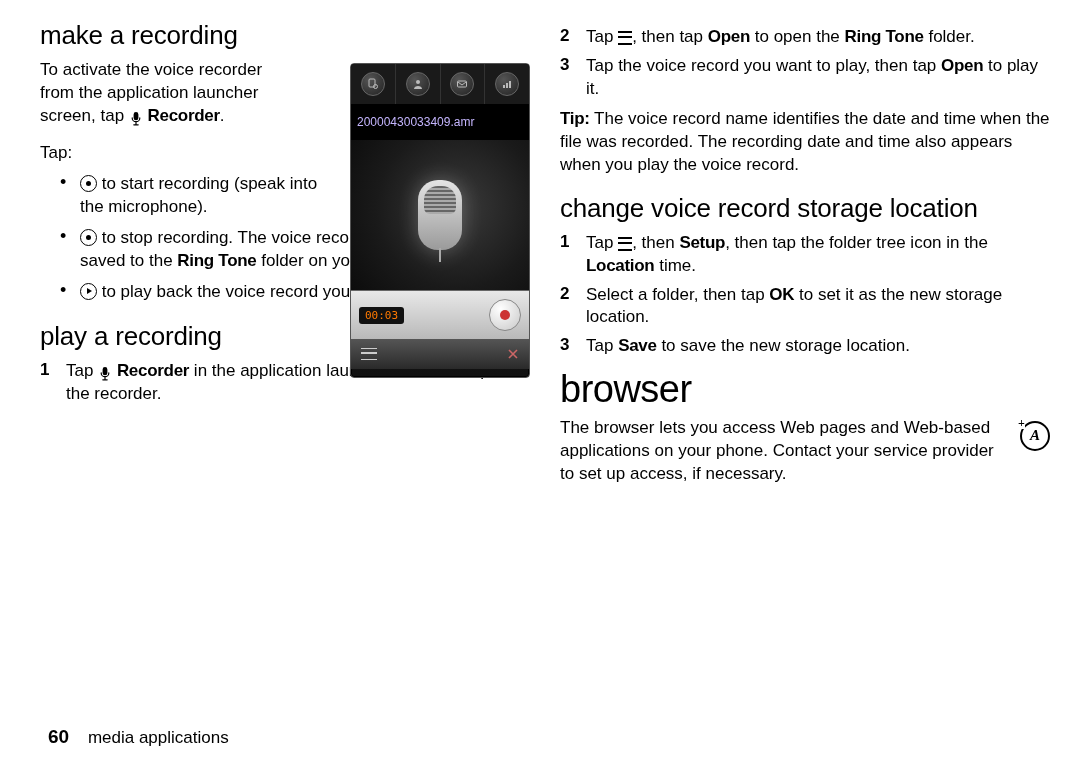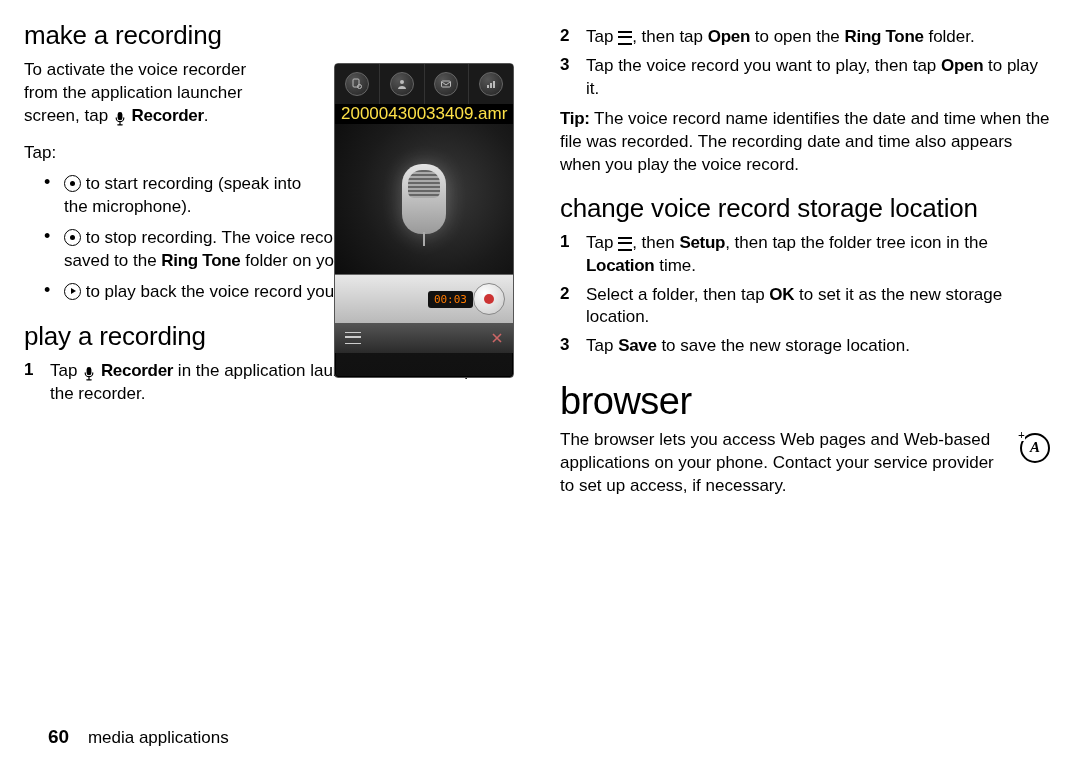--- a/index.html
+++ b/index.html
@@ -1,18 +1,18 @@
 <!DOCTYPE html>
 <html><head>
 <meta charset="utf-8">
 <style>
 html,body{margin:0;padding:0;background:#fff;color:#000;font-family:Arial,Helvetica,sans-serif}
 .page{width:1080px;height:764px;position:relative;box-sizing:border-box}
 .col{position:absolute;top:20px;bottom:60px;width:490px}
-.col-left{left:24px}
+.col-left{left:40px}
 .col-right{left:560px}
 h1{font-weight:300;font-size:38px;margin:0 0 6px 0;letter-spacing:-.5px}
 h2.sec{font-weight:400;font-size:26px;margin:0 0 8px 0;letter-spacing:-.2px}
 p,li{font-size:17px;line-height:1.35}
 .bold{font-family:Arial,Helvetica,sans-serif;font-weight:700;letter-spacing:-.3px}
 .num-step{display:flex;margin:6px 0}
 .num-step .num{font-weight:700;width:26px;flex:none;font-size:17px}
 .num-step .txt{flex:1;font-size:17px;line-height:1.34}
 ul.bul{list-style:none;padding:0;margin:6px 0 0 18px}
 ul.bul>li{position:relative;padding-left:22px;margin:8px 0}
@@ -30,26 +30,26 @@
 .ico-mic{display:inline-block;width:14px;height:15px;position:relative;top:2px}
 .ico-mic svg{display:block}
 .ico-acc{display:inline-block;width:26px;height:26px;border:2px solid #000;border-radius:50%;font-weight:700;font-family:Georgia,serif;font-style:italic;text-align:center;line-height:24px;font-size:15px;position:relative}
 .ico-acc::after{content:"+";position:absolute;left:-4px;top:-6px;font-size:12px;font-style:normal;font-weight:700;background:#fff;line-height:1}
 
 .phone{position:absolute;right:0;top:4px;width:178px;height:313px;background:linear-gradient(#222,#111);border:1px solid #555;border-radius:4px;box-shadow:0 0 0 1px #000 inset;overflow:hidden;color:#ddd;font-size:11px}
 .phone .tabs{height:40px;display:flex;background:#1a1a1a}
 .phone .tabs .t{flex:1;display:flex;align-items:center;justify-content:center;border-right:1px solid #333}
 .phone .tabs .t:last-child{border-right:none}
 .phone .tabs .t .c{width:22px;height:22px;border:1px solid #666;border-radius:50%;background:radial-gradient(circle at 35% 30%,#555,#222);display:flex;align-items:center;justify-content:center}
-.phone .fname{background:#000;color:#fde047;font-size:17px;padding:0 6px}
+.phone .fname{background:#000;color:#c4b5fd;font-size:12px;padding:11px 6px}
 .phone .art{height:150px;background:radial-gradient(circle at 60% 45%,#3a3a3a 0,#1a1a1a 60%,#0c0c0c 100%);display:flex;align-items:center;justify-content:center}
 .phone .art .micbig{width:44px;height:70px;background:linear-gradient(#e4e4e4,#9a9a9a);border-radius:20px;position:relative;filter:drop-shadow(0 0 10px rgba(255,255,255,.25))}
 .phone .art .micbig::before{content:"";position:absolute;top:6px;left:6px;right:6px;height:28px;background:repeating-linear-gradient(#666 0 2px,#aaa 2px 4px);border-radius:14px 14px 6px 6px}
 .phone .art .micbig::after{content:"";position:absolute;bottom:-12px;left:50%;width:2px;height:14px;background:#aaa;transform:translateX(-50%)}
-.phone .ctrl{height:48px;background:linear-gradient(#e8e8e8,#b9b9b9);border-top:1px solid #666;display:flex;align-items:center;justify-content:flex-end;padding:0 8px}
+.phone .ctrl{height:48px;background:linear-gradient(#e8e8e8,#b9b9b9);border-top:1px solid #666;display:flex;align-items:center;justify-content:space-between;padding:0 8px}
 .phone .ctrl .time{background:#111;color:#ff7a00;font-family:monospace;font-size:11px;padding:2px 6px;border-radius:3px}
 .phone .ctrl .rec{width:30px;height:30px;border-radius:50%;background:radial-gradient(circle at 35% 30%,#fff,#c8c8c8);border:1px solid #888;display:flex;align-items:center;justify-content:center}
 .phone .ctrl .rec .rd{width:10px;height:10px;background:#c33;border-radius:50%}
 .phone .bbar{height:30px;background:linear-gradient(#555,#2a2a2a);display:flex;align-items:center;justify-content:space-between;padding:0 10px}
 .phone .bbar .bmenu{width:16px;height:10px;border-top:1.5px solid #ccc;border-bottom:1.5px solid #ccc;position:relative}
 .phone .bbar .bmenu::before{content:"";position:absolute;inset:3px 0 auto 0;height:1.5px;background:#ccc}
 .left-intro{width:260px}
 </style>
 </head>
 <body>
@@ -202,21 +202,21 @@
       </div>
     </div>
 
     <div class="num-step">
       <div class="num">3</div>
       <div class="txt">
         <span>Tap </span><span class="bold">Save</span><span> to save the new storage location.</span>
       </div>
     </div>
 
-    <h1 style="margin-top:22px">browser</h1>
+    <h1 style="margin-top:10px">browser</h1>
 
     <div style="position:relative">
       <p style="margin:4px 50px 0 0">The browser lets you access Web pages and Web-based applications on your phone. Contact your service provider to set up access, if necessary.</p>
       <span class="ico-acc" style="position:absolute;right:0;top:4px">A</span>
     </div>
 
   </div>
 
   <div class="footer">
     <span class="pn">60</span>

